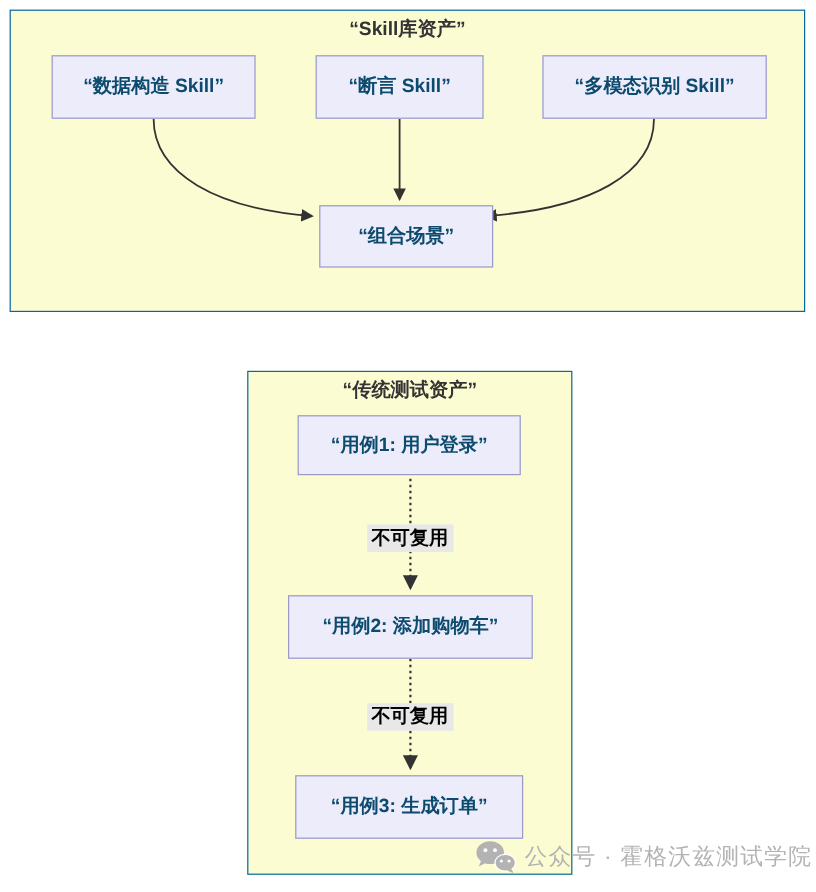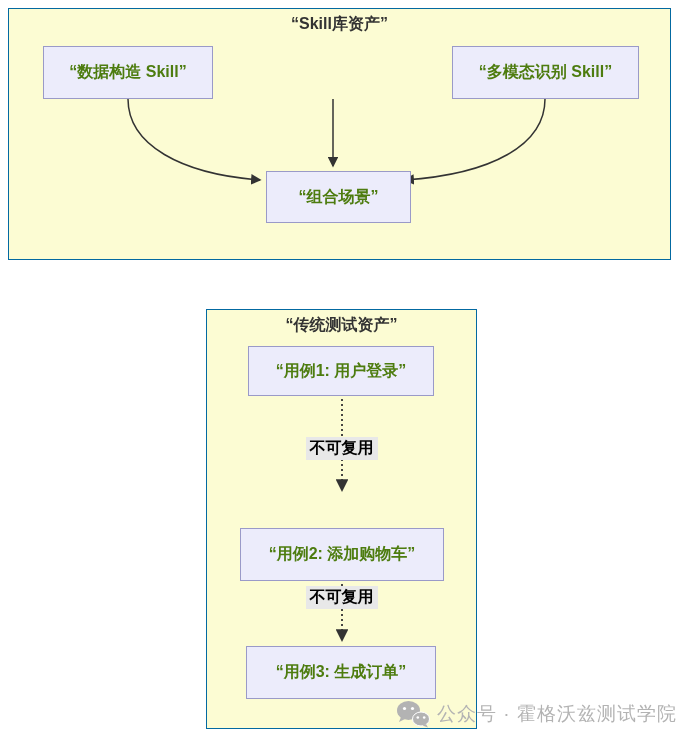--- a/index.html
+++ b/index.html
@@ -26,21 +26,21 @@
     width: 100%;
     text-align: center;
     font-size: 16px;
     font-weight: 600;
     color: #333333;
   }
   .node {
     position: absolute;
     background: #ececfb;
     border: 1px solid #9a9ac8;
-    color: #4d7c0f;
+    color: #0c4a6e;
     font-size: 16px;
     font-weight: 600;
     display: flex;
     align-items: center;
     justify-content: center;
     text-align: center;
     z-index: 2;
   }
   .edges {
     position: absolute;
@@ -88,37 +88,38 @@
         <marker id="arrowhead" viewBox="0 0 10 10" refX="8.5" refY="5" markerWidth="7" markerHeight="7" orient="auto">
           <path d="M0,0 L10,5 L0,10 Z" fill="#333333"></path>
         </marker>
       </defs>
       <path d="M119,90 C119,136 172,165 251,171" fill="none" stroke="#333333" stroke-width="1.5" marker-end="url(#arrowhead)"></path>
       <path d="M324,90 L324,157" fill="none" stroke="#333333" stroke-width="1.5" marker-end="url(#arrowhead)"></path>
       <path d="M536,90 C536,136 483,165 396,171" fill="none" stroke="#333333" stroke-width="1.5" marker-end="url(#arrowhead)"></path>
     </svg>
 
     <div class="node" style="left:34px; top:37px; width:170px; height:53px;">“数据构造 Skill”</div>
+    <div class="node" style="left:254px; top:37px; width:140px; height:53px;">“断言 Skill”</div>
     <div class="node" style="left:443px; top:37px; width:187px; height:53px;">“多模态识别 Skill”</div>
     <div class="node" style="left:257px; top:162px; width:145px; height:52px;">“组合场景”</div>
   </div>
 
   <div class="cluster" style="left:206px; top:309px; width:271px; height:420px;">
     <div class="cluster-title">“传统测试资产”</div>
 
     <svg class="edges" width="271" height="420" viewBox="0 0 271 420">
       <path d="M135,89 L135,180" fill="none" stroke="#333333" stroke-width="1.8" stroke-dasharray="2 3" marker-end="url(#arrowhead)"></path>
       <path d="M135,239 L135,330" fill="none" stroke="#333333" stroke-width="1.8" stroke-dasharray="2 3" marker-end="url(#arrowhead)"></path>
     </svg>
 
     <div class="node" style="left:41px; top:36px; width:186px; height:50px;">“用例1: 用户登录”</div>
 
     <div class="edge-label" style="top:127px;">不可复用</div>
 
-    <div class="node" style="left:33px; top:186px; width:204px; height:53px;margin-top:32px;">“用例2: 添加购物车”</div>
+    <div class="node" style="left:33px; top:186px; width:204px; height:53px;">“用例2: 添加购物车”</div>
 
     <div class="edge-label" style="top:276px;">不可复用</div>
 
     <div class="node" style="left:39px; top:336px; width:190px; height:53px;">“用例3: 生成订单”</div>
   </div>
 
   <div class="watermark">
     <svg width="34" height="28" viewBox="0 0 34 28">
       <ellipse cx="12.5" cy="10.5" rx="11.5" ry="9.5" fill="#b3b3b3"></ellipse>
       <path d="M5,17 L3,22 L9,19 Z" fill="#b3b3b3"></path>

